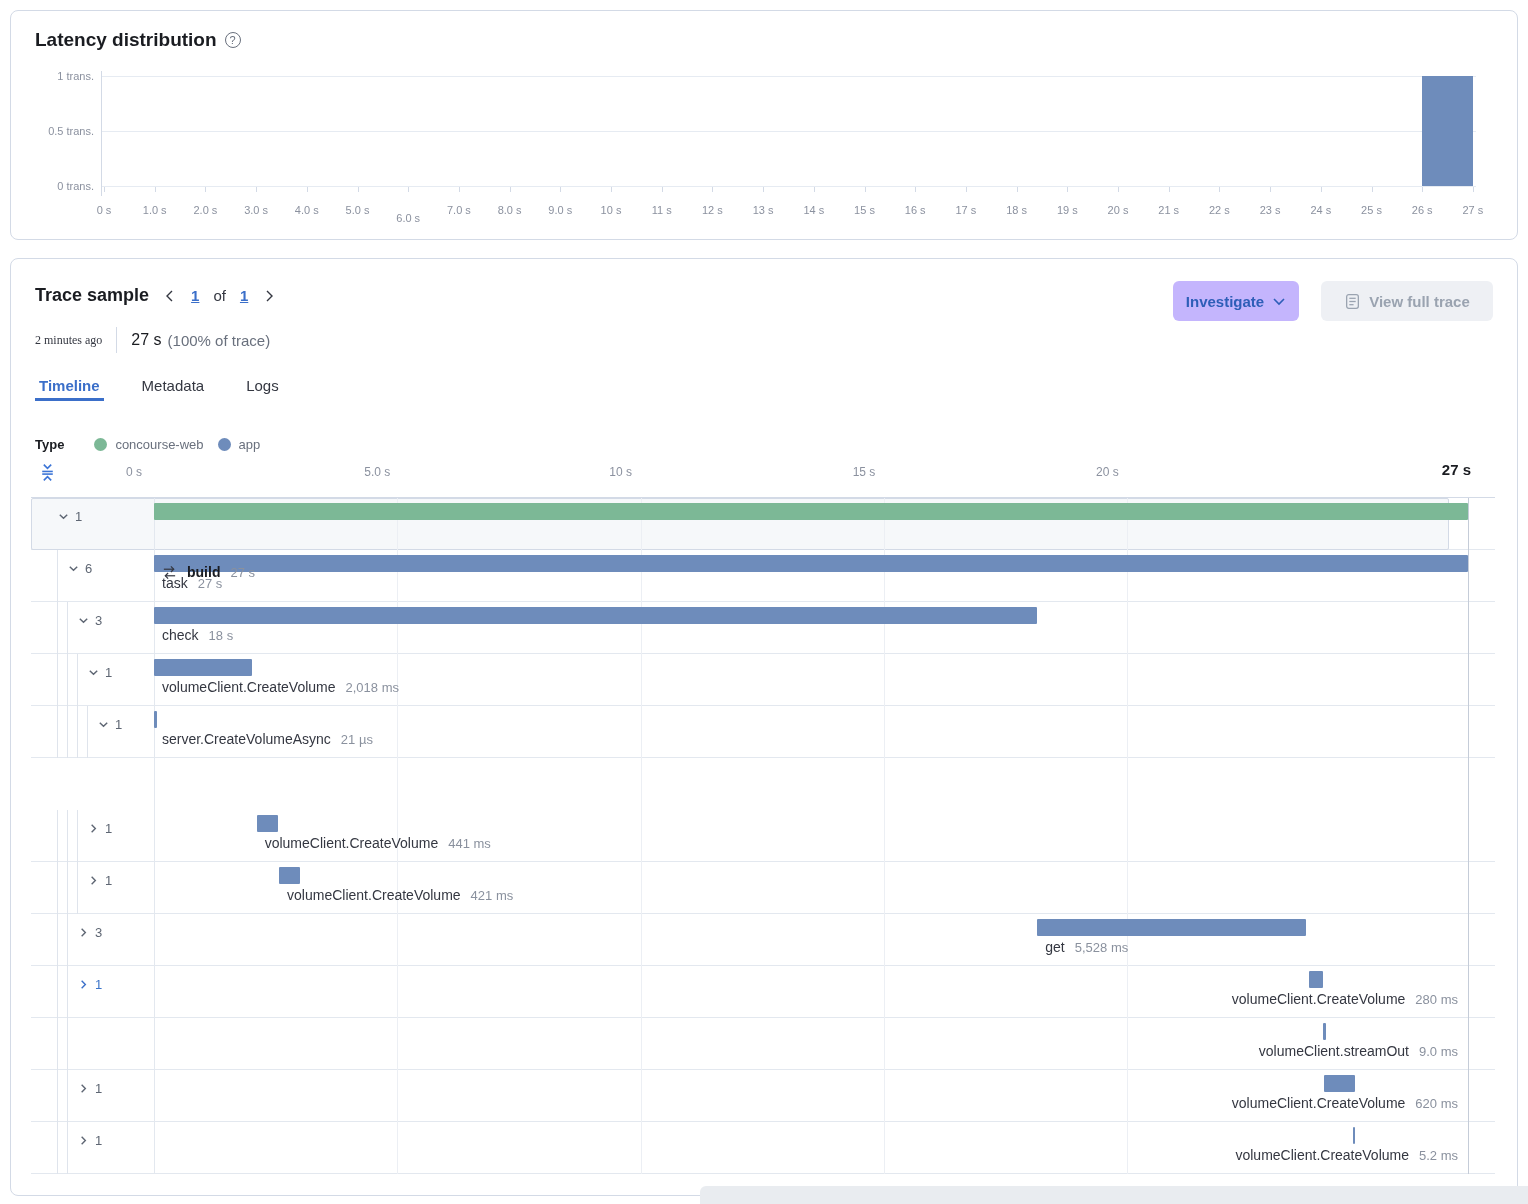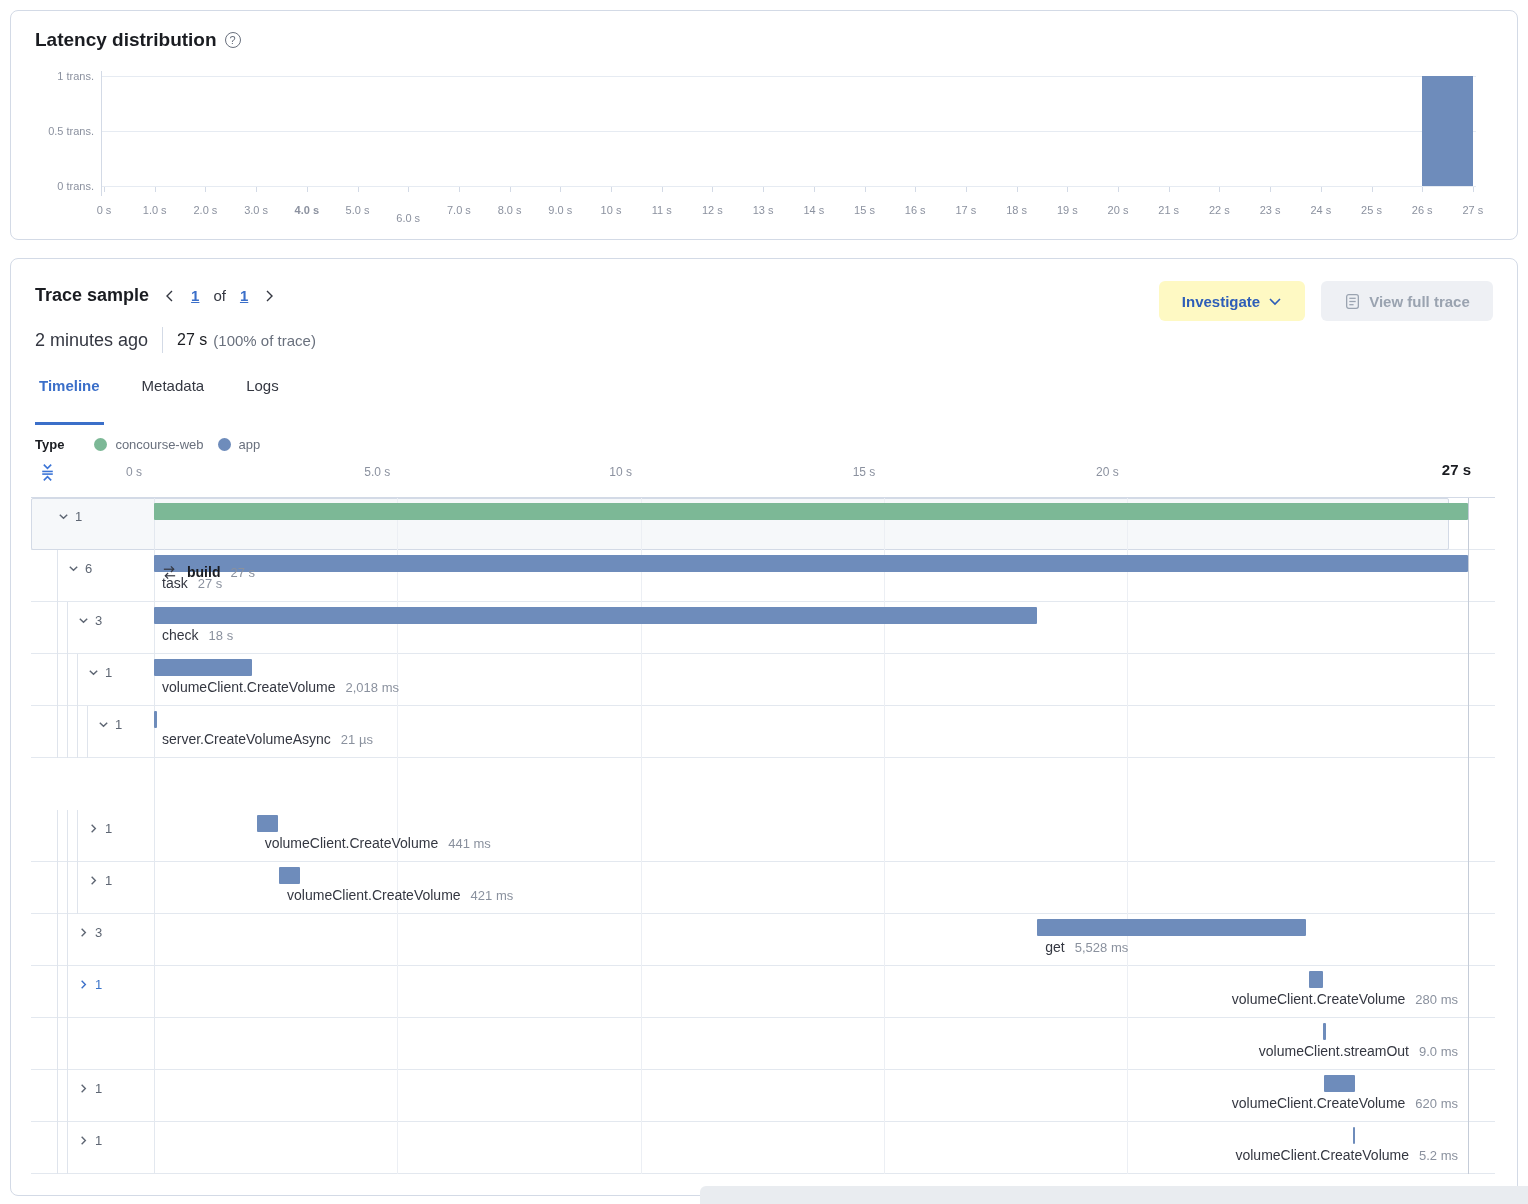--- a/index.html
+++ b/index.html
@@ -18,29 +18,29 @@
   .hist-bar { position:absolute; background:#6e8cbb; }
 
   
   #trace-panel { left:10px; top:258px; width:1508px; height:938px; }
   .tp-title-row { position:absolute; left:24px; top:26px; display:flex; align-items:center; gap:14px; }
   .tp-title { font-size:18px; font-weight:bold; color:#1a1c21; }
   .page-link { font-size:15px; font-weight:bold; color:#3b6fc9; text-decoration:underline; cursor:pointer; }
   .of-label { font-size:15px; color:#343741; }
   .pg-chev { display:flex; align-items:center; cursor:pointer; }
   .sub-row { position:absolute; left:24px; top:68px; display:flex; align-items:center; }
-  .sub-ts { font-size:18px; color:#343741; }
+  .sub-ts { font-size:12px; color:#343741;font-family:Liberation Serif, serif; }
   .sub-div { width:1px; height:26px; background:#d3dae6; margin:0 14px; }
   .sub-dur { font-size:16px; color:#1a1c21; }
   .sub-note { font-size:15px; color:#69707d; margin-left:6px; }
   .tabs { position:absolute; left:24px; top:112px; display:flex; gap:34px; }
-  .tab { font-size:15px; padding:6px 4px 28px; cursor:pointer; color:#343741; }
+  .tab { font-size:15px; padding:6px 4px 4px; cursor:pointer; color:#343741; }
   .tab.active { color:#3b6fc9; font-weight:bold; border-bottom:3px solid #3b6fc9; }
   .btn { position:absolute; top:22px; height:40px; border-radius:6px; display:flex; align-items:center; justify-content:center; gap:8px; font-size:15px; cursor:pointer; }
-  #investigate-btn { right:212px; width:146px; background:#fef9c3; color:#2e5eb8; font-weight:bold; }
+  #investigate-btn { right:218px; width:126px; background:#c4b5fd; color:#2e5eb8; font-weight:bold; }
   #viewtrace-btn { right:24px; width:172px; background:#eef0f4; color:#9aa3b0; font-weight:bold; }
   .legend-row { position:absolute; left:24px; top:178px; display:flex; align-items:center; gap:10px; }
   .legend-title { font-size:13px; font-weight:bold; color:#1a1c21; margin-right:20px; }
   .dot { width:13px; height:13px; border-radius:50%; display:inline-block; }
   .legend-label { font-size:13px; color:#69707d; margin-right:6px; }
   .fold-btn { position:absolute; left:28px; top:204px; cursor:pointer; }
   .taxis-label { position:absolute; top:206px; font-size:12px; color:#8b919f; transform:translateX(-50%); white-space:nowrap; }
   .taxis-end { position:absolute; top:202px; font-size:15px; font-weight:bold; color:#1a1c21; white-space:nowrap; }
 
   
@@ -80,21 +80,21 @@
       <div class="ytick" style="left: 13px; top: 169px;">0 trans.</div>
       <div class="xtick-mark" style="left: 93px; top: 176px;"></div>
       <div class="xtick-label" style="left: 93px; top: 193px;">0 s</div>
       <div class="xtick-mark" style="left: 143.7px; top: 176px;"></div>
       <div class="xtick-label" style="left: 143.7px; top: 193px;">1.0 s</div>
       <div class="xtick-mark" style="left: 194.4px; top: 176px;"></div>
       <div class="xtick-label" style="left: 194.4px; top: 193px;">2.0 s</div>
       <div class="xtick-mark" style="left: 245.1px; top: 176px;"></div>
       <div class="xtick-label" style="left: 245.1px; top: 193px;">3.0 s</div>
       <div class="xtick-mark" style="left: 295.8px; top: 176px;"></div>
-      <div class="xtick-label" style="left: 295.8px; top: 193px; font-weight: bold;">4.0 s</div>
+      <div class="xtick-label" style="left: 295.8px; top: 193px;">4.0 s</div>
       <div class="xtick-mark" style="left: 346.5px; top: 176px;"></div>
       <div class="xtick-label" style="left: 346.5px; top: 193px;">5.0 s</div>
       <div class="xtick-mark" style="left: 397.2px; top: 176px;"></div>
       <div class="xtick-label" style="left: 397.2px; top: 193px; margin-top: 8px;">6.0 s</div>
       <div class="xtick-mark" style="left: 447.9px; top: 176px;"></div>
       <div class="xtick-label" style="left: 447.9px; top: 193px;">7.0 s</div>
       <div class="xtick-mark" style="left: 498.6px; top: 176px;"></div>
       <div class="xtick-label" style="left: 498.6px; top: 193px;">8.0 s</div>
       <div class="xtick-mark" style="left: 549.3px; top: 176px;"></div>
       <div class="xtick-label" style="left: 549.3px; top: 193px;">9.0 s</div>

